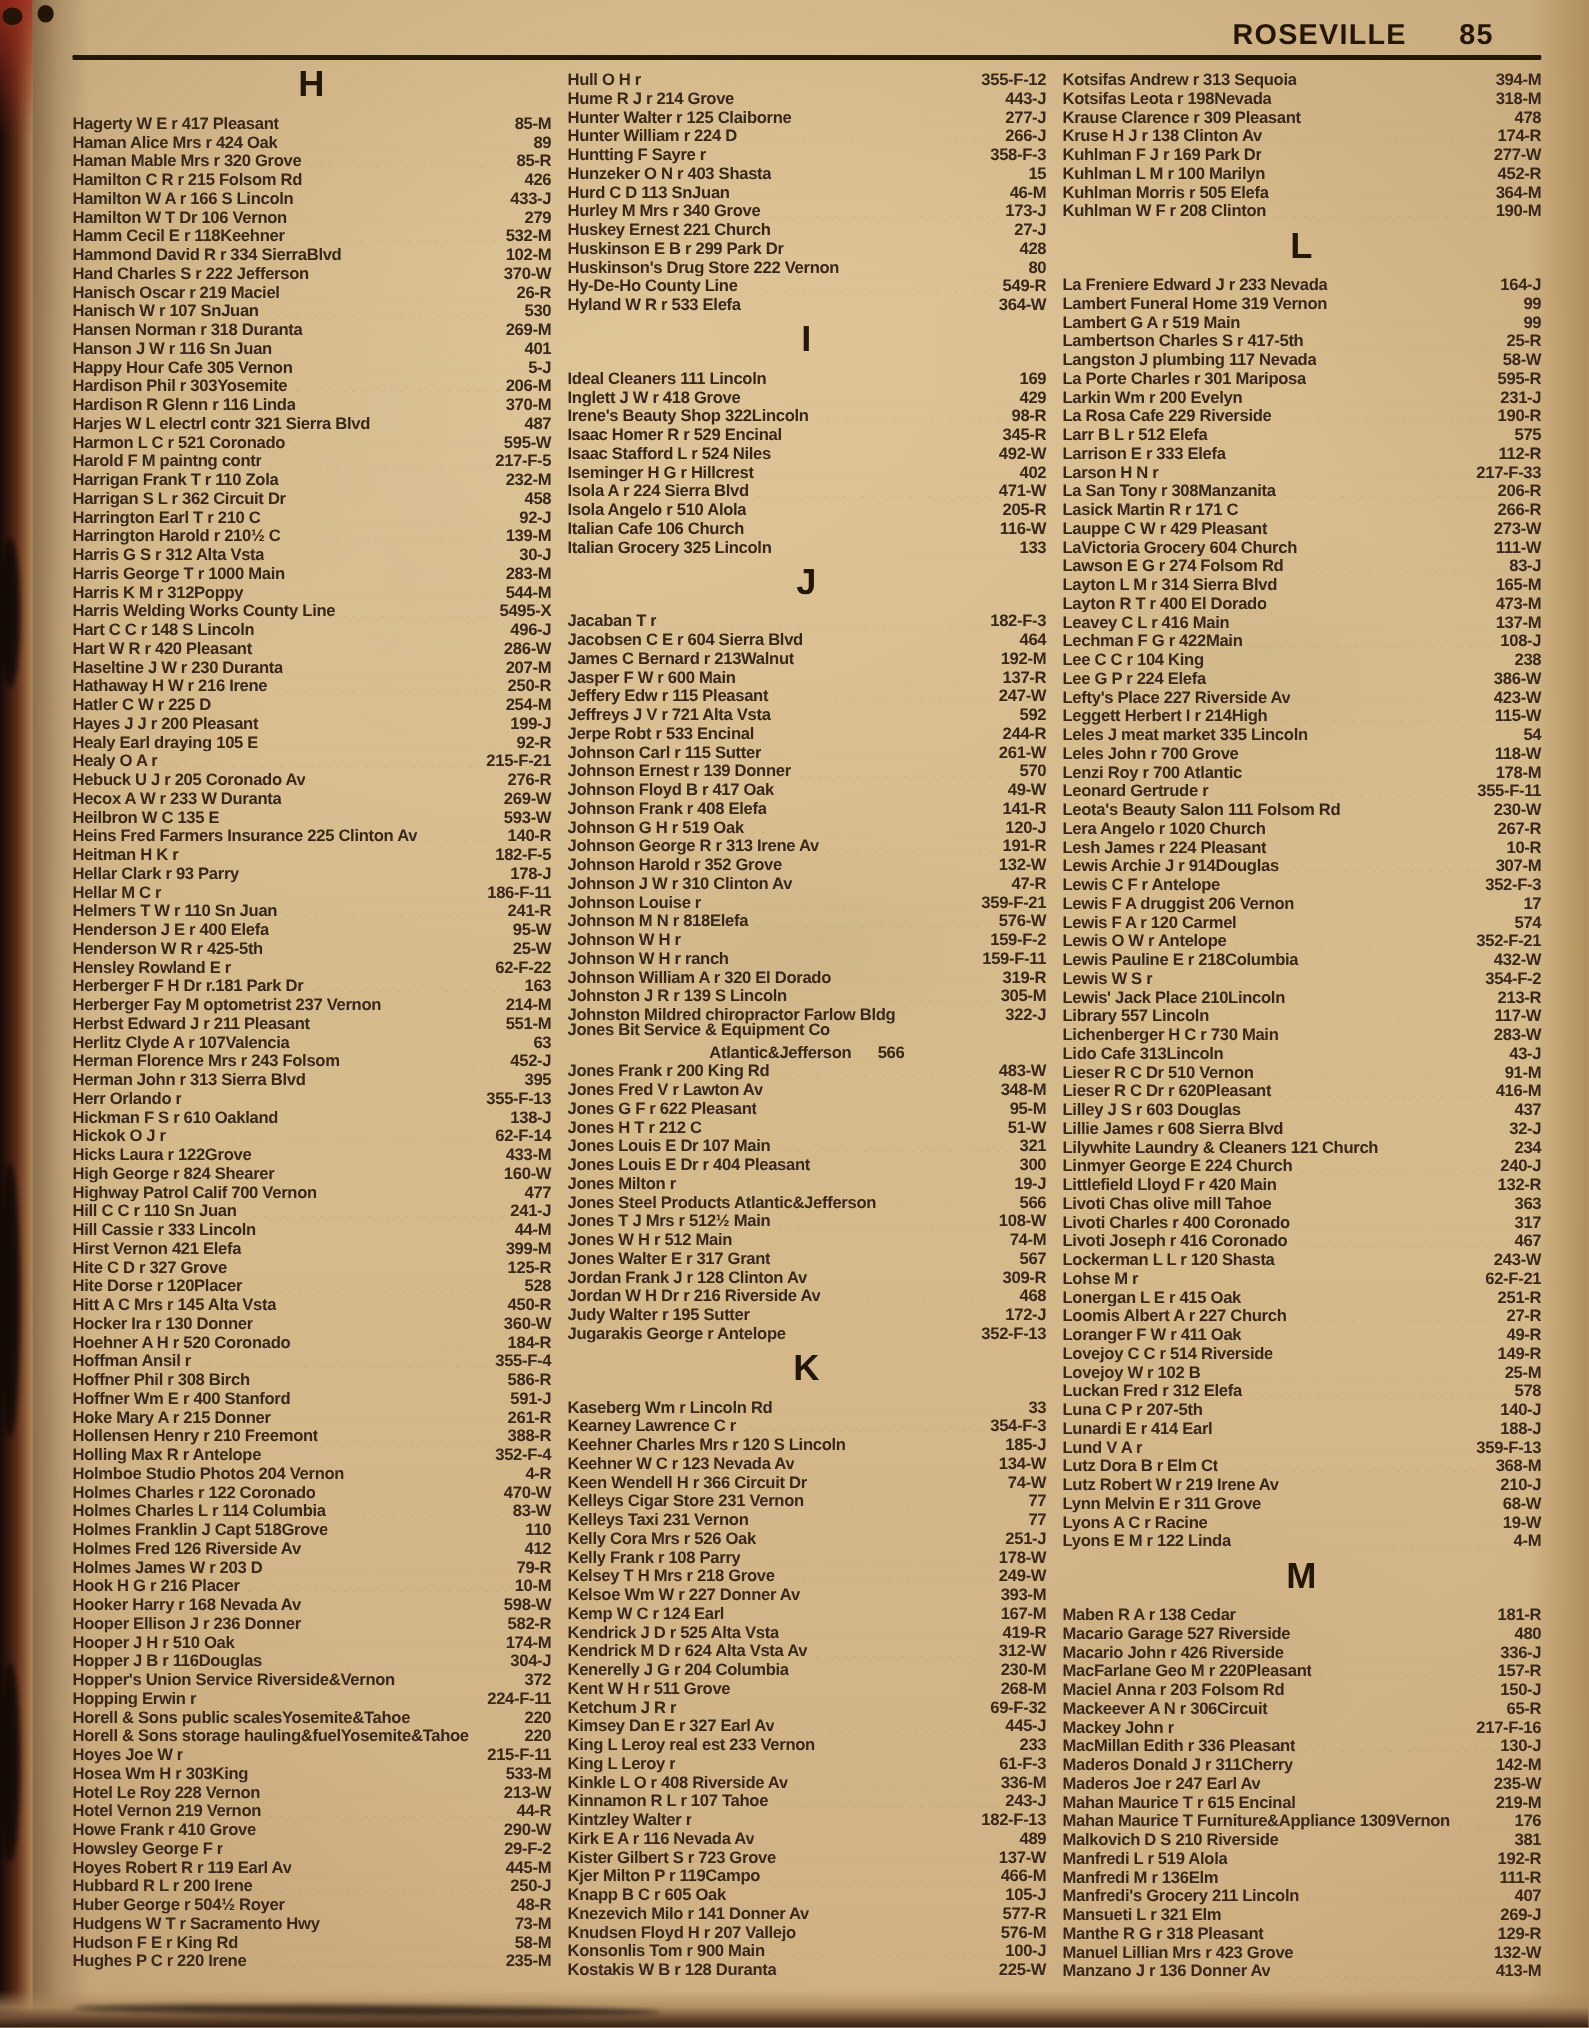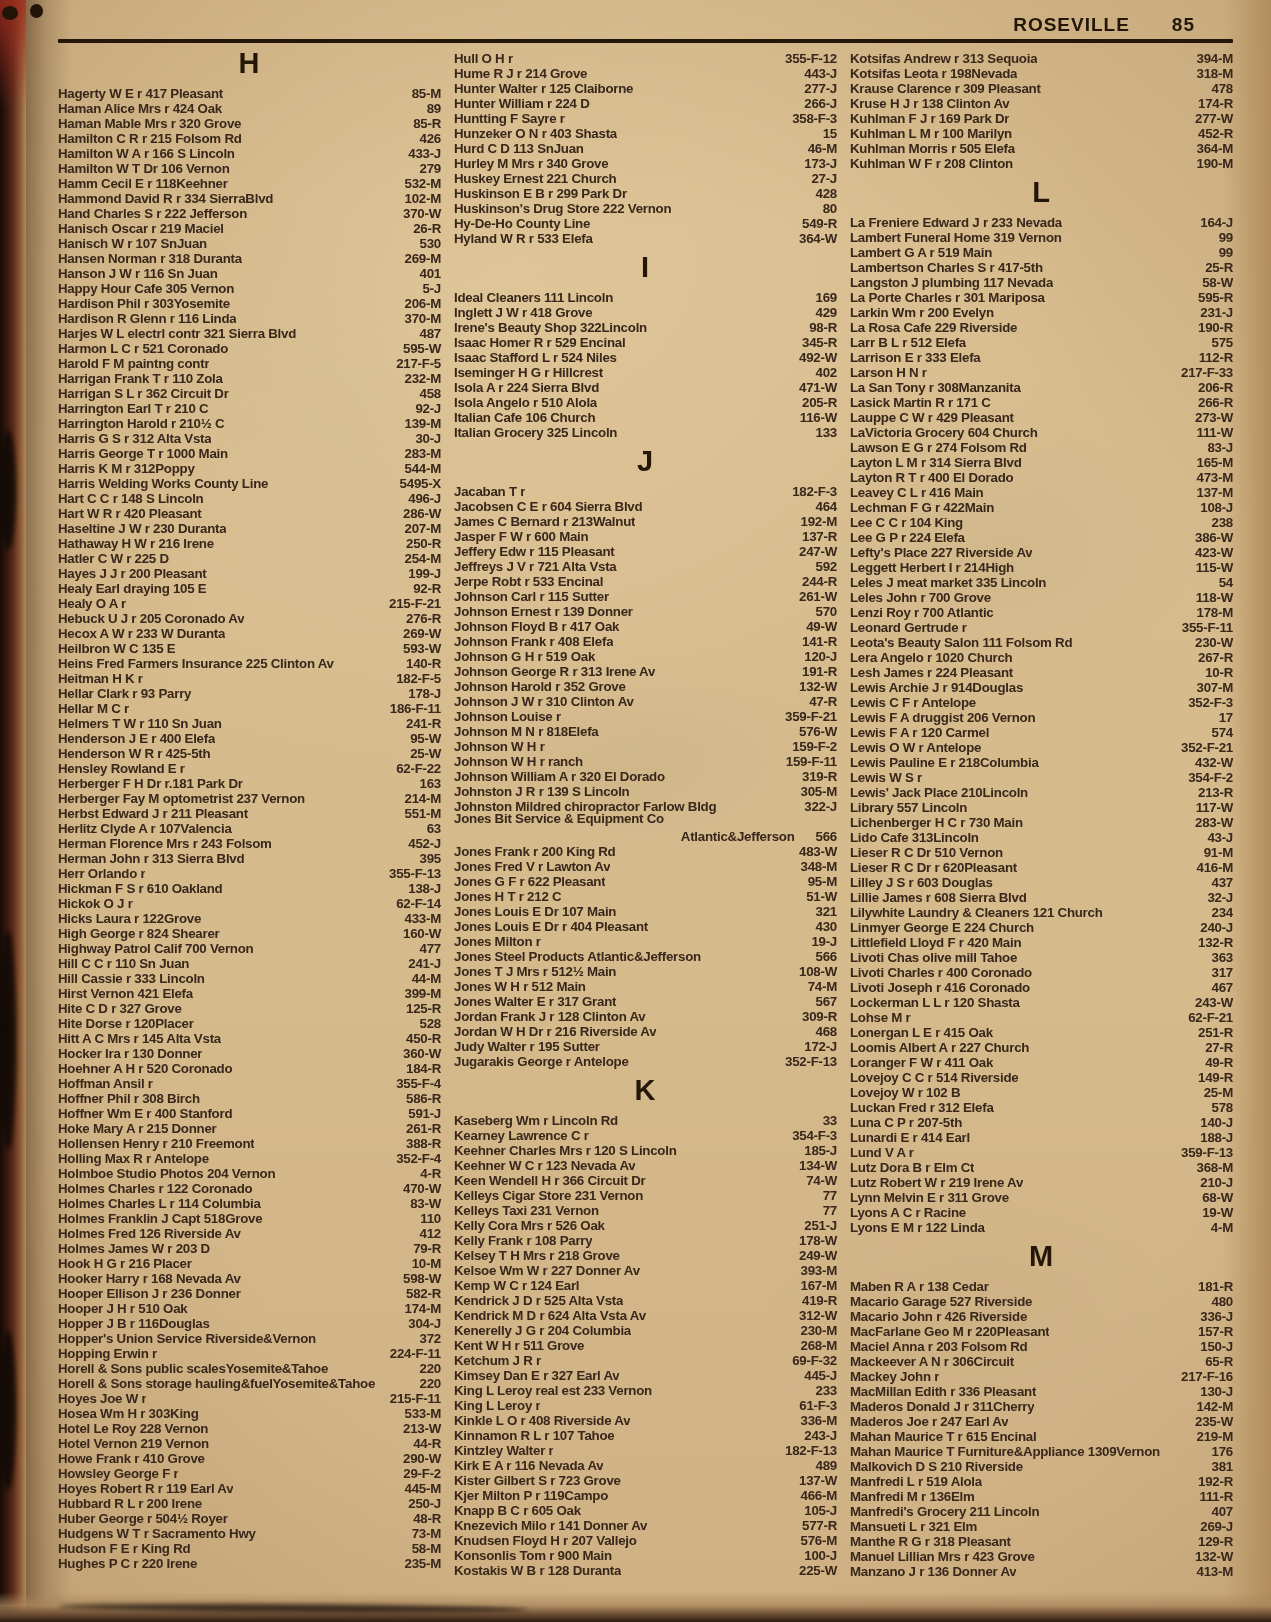--- a/index.html
+++ b/index.html
@@ -32,39 +32,39 @@
   .hole{position:absolute;background:#241408;border-radius:50%;filter:blur(.5px);}
   .right-edge{position:absolute;top:0;right:0;bottom:0;width:48px;pointer-events:none;
     background:linear-gradient(270deg,#b18e5c 0%,rgba(209,180,135,0) 100%);}
   .bottom-edge{position:absolute;left:0;right:0;bottom:0;height:30px;pointer-events:none;
     background:linear-gradient(180deg,rgba(120,90,60,0) 0%,rgba(168,133,90,.75) 45%,#6a4c33 75%,#2e1d12 100%);}
   .bottom-streak{position:absolute;left:58px;bottom:10px;width:470px;height:8px;
     background:rgba(22,13,8,.7);border-radius:50%;filter:blur(2px);transform:rotate(.4deg);}
 
   .content{position:absolute;left:58px;top:14px;width:1175px;}
   .pagehead{display:flex;justify-content:flex-end;align-items:baseline;
-    padding-right:38px;font-weight:bold;font-size:19px;letter-spacing:1px;color:#241708;}
+    padding-right:38px;font-weight:bold;font-size:23px;letter-spacing:1px;color:#241708;}
   .pagehead .city{margin-right:42px;}
   .rule{height:4px;background:#241708;margin-top:3px;border-radius:1px;}
 
   .cols{display:flex;gap:13px;margin-top:5px;}
   .col{width:383px;}
   .col + .col{width:383px;}
   .section-letter{font-weight:bold;font-size:29px;line-height:30px;text-align:center;
     color:#241708;margin:9px 0 5px 0;letter-spacing:1px;}
   .col:first-child .section-letter:first-child{margin-top:0;}
 
   .row{display:flex;align-items:baseline;height:15px;font-size:13.3px;font-weight:bold;
     letter-spacing:-0.25px;white-space:nowrap;}
   .nm{flex:0 1 auto;overflow:hidden;}
   .ld{flex:1 0 10px;height:15px;margin:0 3px 0 4px;
     background-image:radial-gradient(circle,rgba(48,32,18,.95) 1.15px,rgba(48,32,18,0) 1.5px);
     background-size:7.6px 15px;background-position:0 8.6px;background-repeat:repeat-x;}
   .ph{flex:0 0 auto;}
-  .row.cont{justify-content:flex-end;}
+  .row.cont{justify-content:center;}
   .row.cont .ld{flex:0 0 14px;}
 </style>
 </head>
 <body>
 
 <div class="page">
 
   <div class="spine">
     <div class="red"></div>
     <div class="blob" style="top:430px;height:120px;"></div>
@@ -840,21 +840,21 @@
             <span class="ph">51-W</span>
           </div>
           <div class="row">
             <span class="nm">Jones Louis E Dr 107 Main</span>
             <span class="ld"></span>
             <span class="ph">321</span>
           </div>
           <div class="row">
             <span class="nm">Jones Louis E Dr r 404 Pleasant</span>
             <span class="ld"></span>
-            <span class="ph">430</span>
+            <span class="ph">300</span>
           </div>
           <div class="row">
             <span class="nm">Jones Milton r</span>
             <span class="ld"></span>
             <span class="ph">19-J</span>
           </div>
           <div class="row">
             <span class="nm">Jones Steel Products Atlantic&amp;Jefferson</span>
             <span class="ld"></span>
             <span class="ph">566</span>

